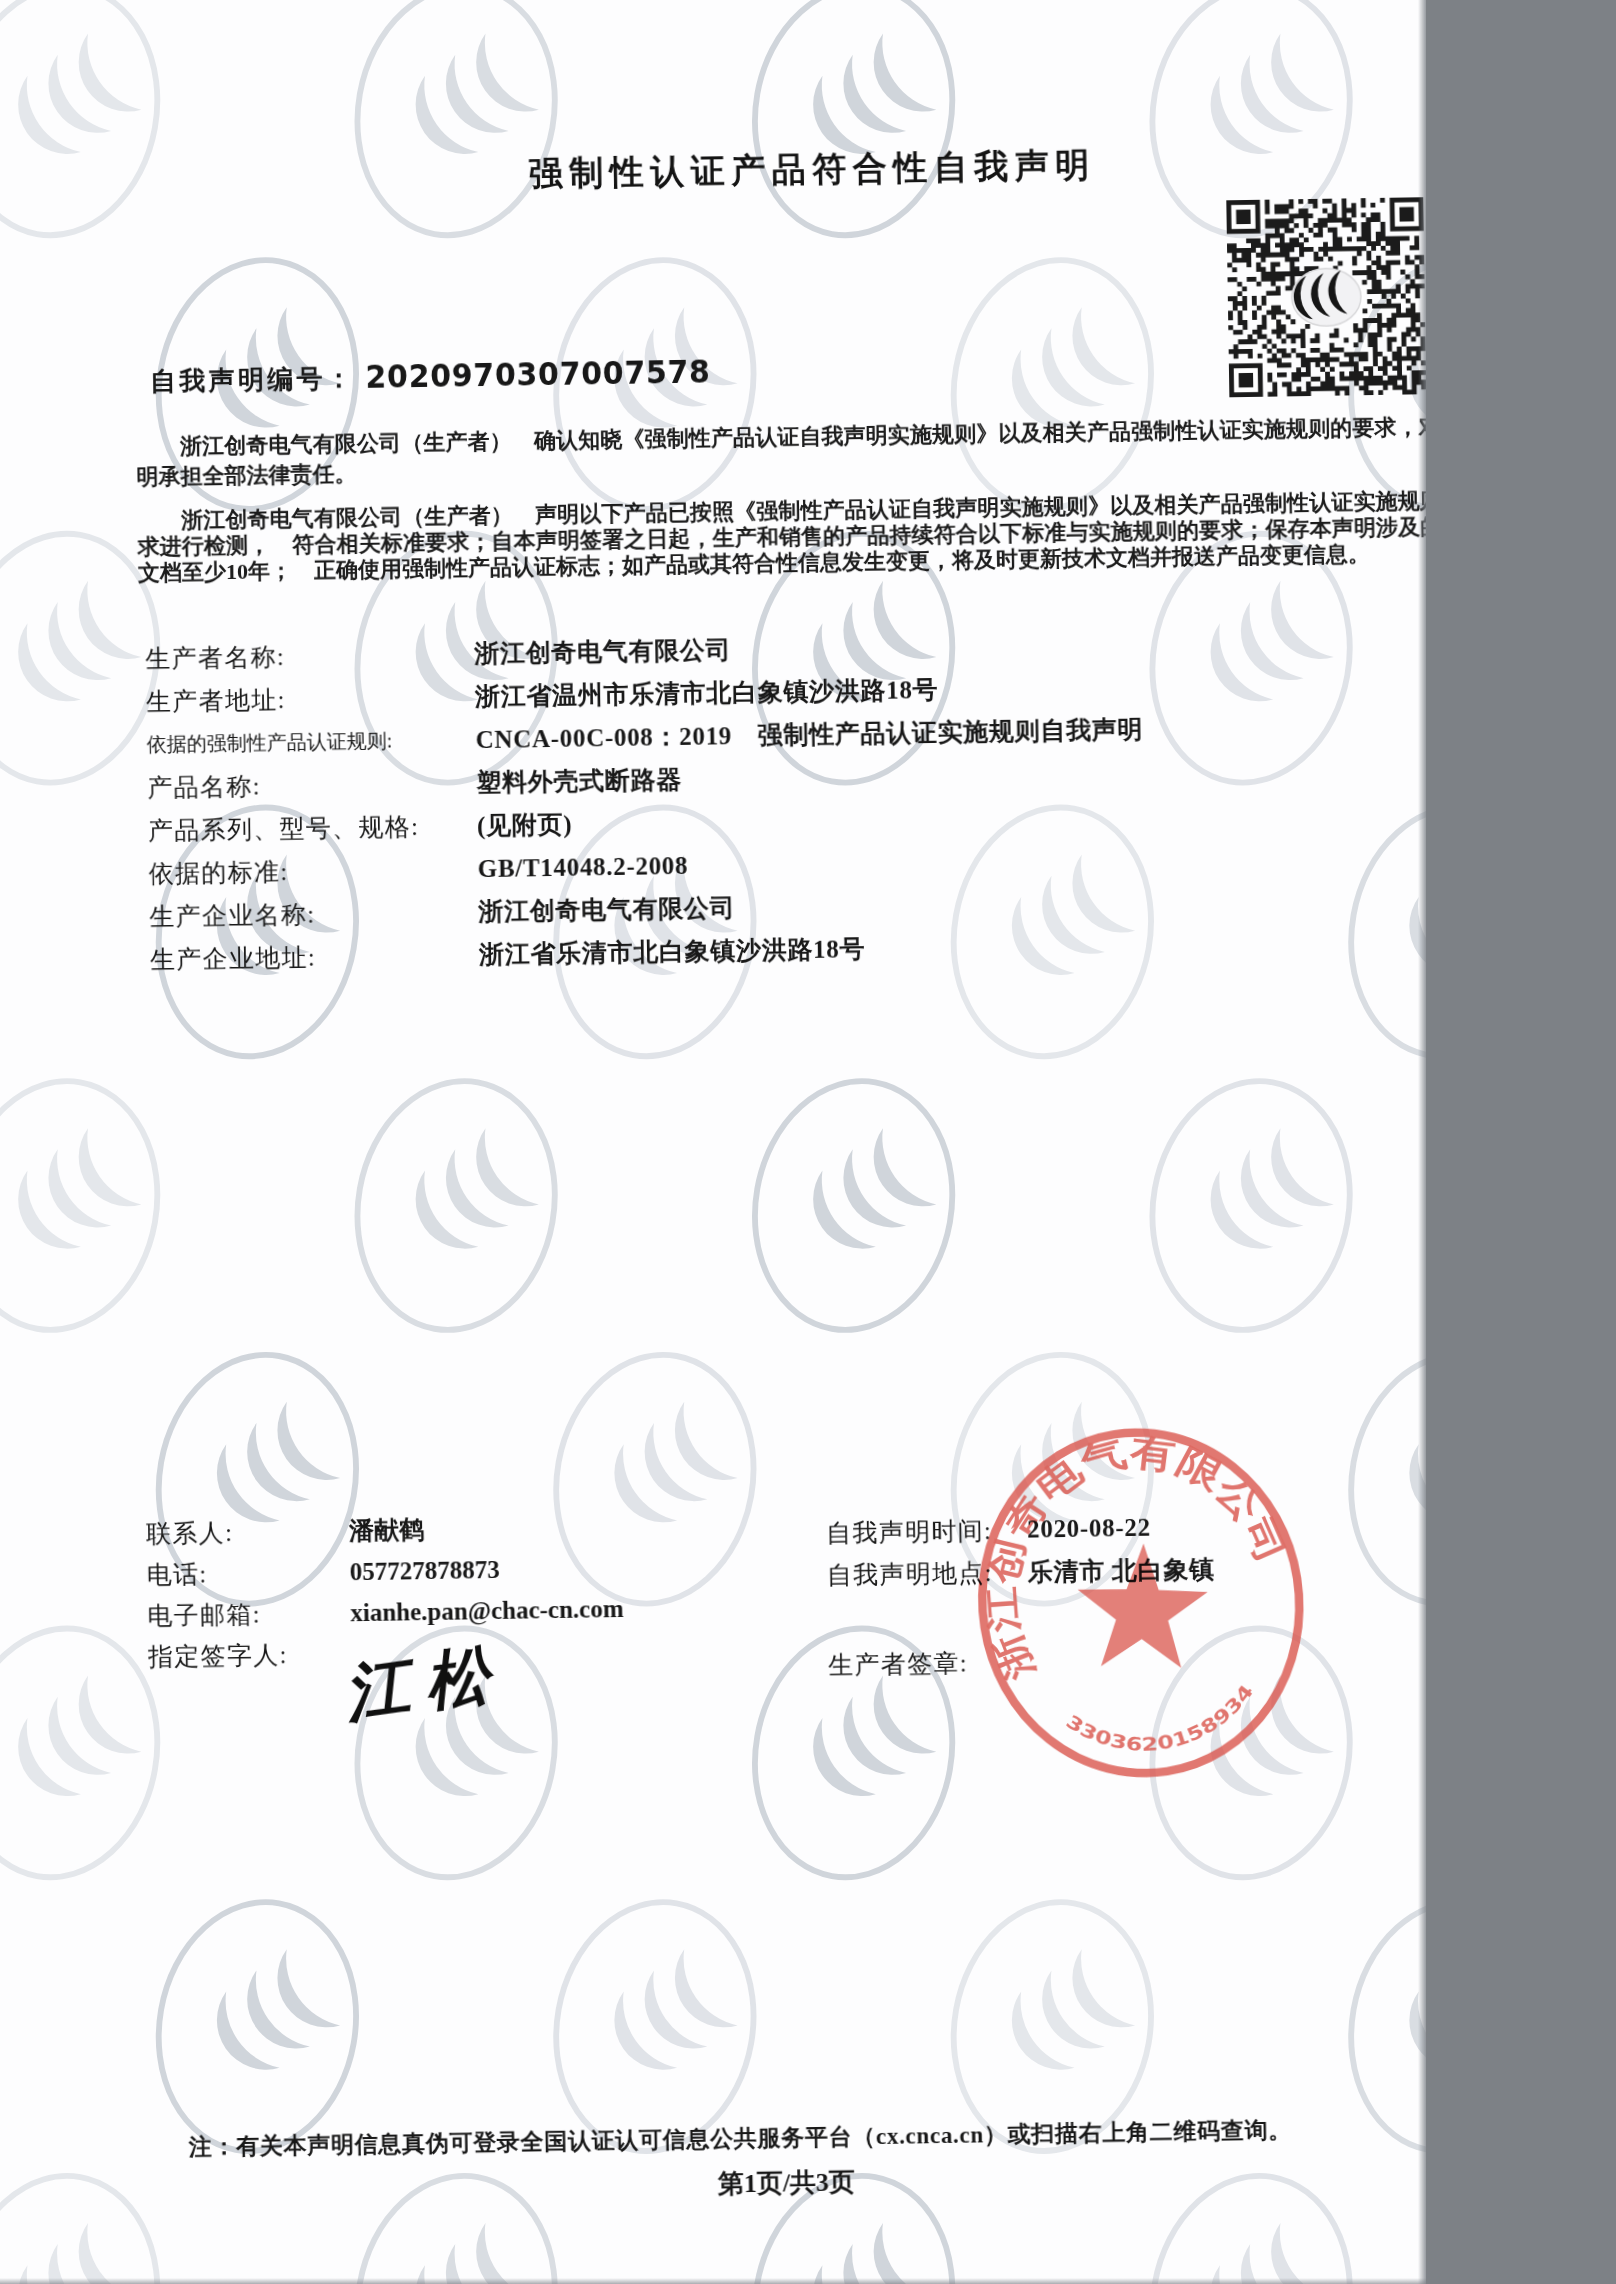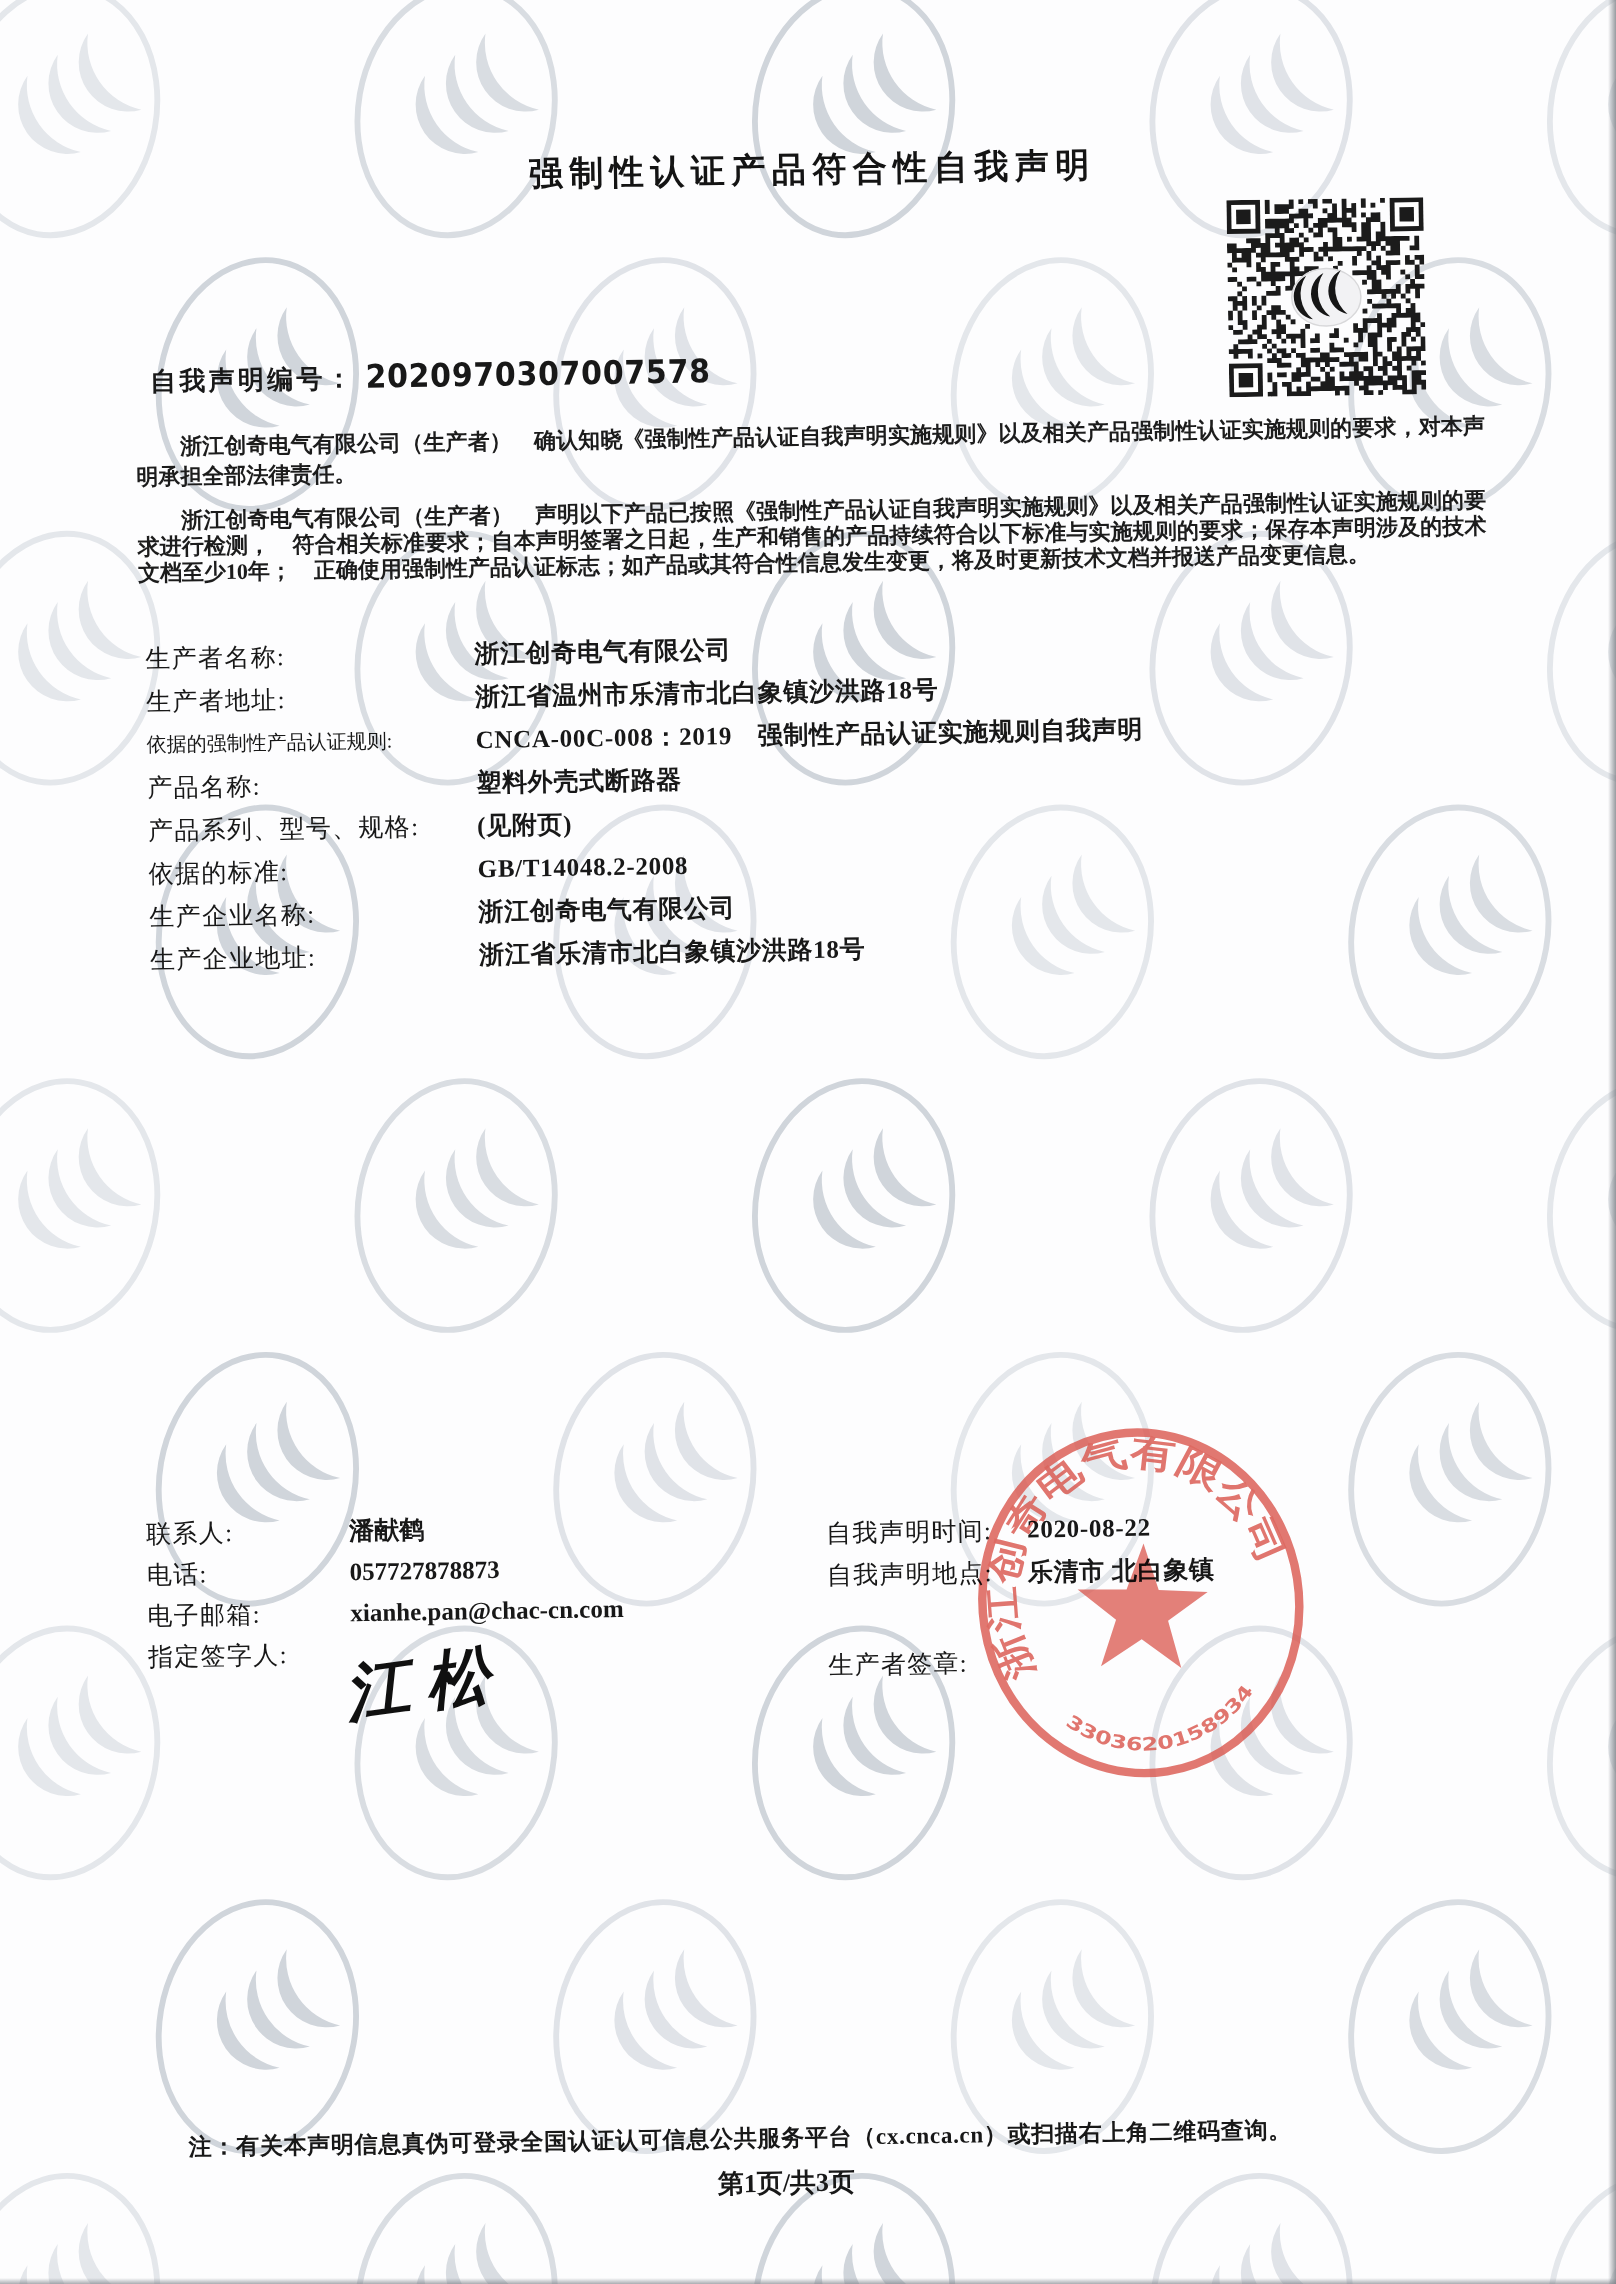--- a/index.html
+++ b/index.html
@@ -1,16 +1,16 @@
 <!DOCTYPE html>
 <html style="font-size:10.4px"><head>
 <meta charset="utf-8">
 <style>
   html,body{margin:0;padding:0;background:#7d8186;}
-  .page{position:relative;width:1616px;height:2284px;background:#fdfdfe;overflow:hidden;
+  .page{position:relative;width:1426px;height:2284px;background:#fdfdfe;overflow:hidden;
         font-family:"Liberation Serif",serif;color:#181818;}
   .wm-layer{position:absolute;left:0;top:0;width:1616px;height:2284px;}
   .content{position:absolute;inset:0;transform:rotate(-0.9deg);transform-origin:808px 1140px;}
 
   .title{position:absolute;top:147px;left:0;width:1616px;margin:0;text-align:center;
          font-size:34px;font-weight:700;letter-spacing:6.5px;text-indent:39px;color:#141414;}
 
   .qr{position:absolute;left:1241px;top:207px;width:197px;height:197px;}
 
   .decl{position:absolute;left:162px;top:352px;display:flex;align-items:baseline;gap:10.4px;}

